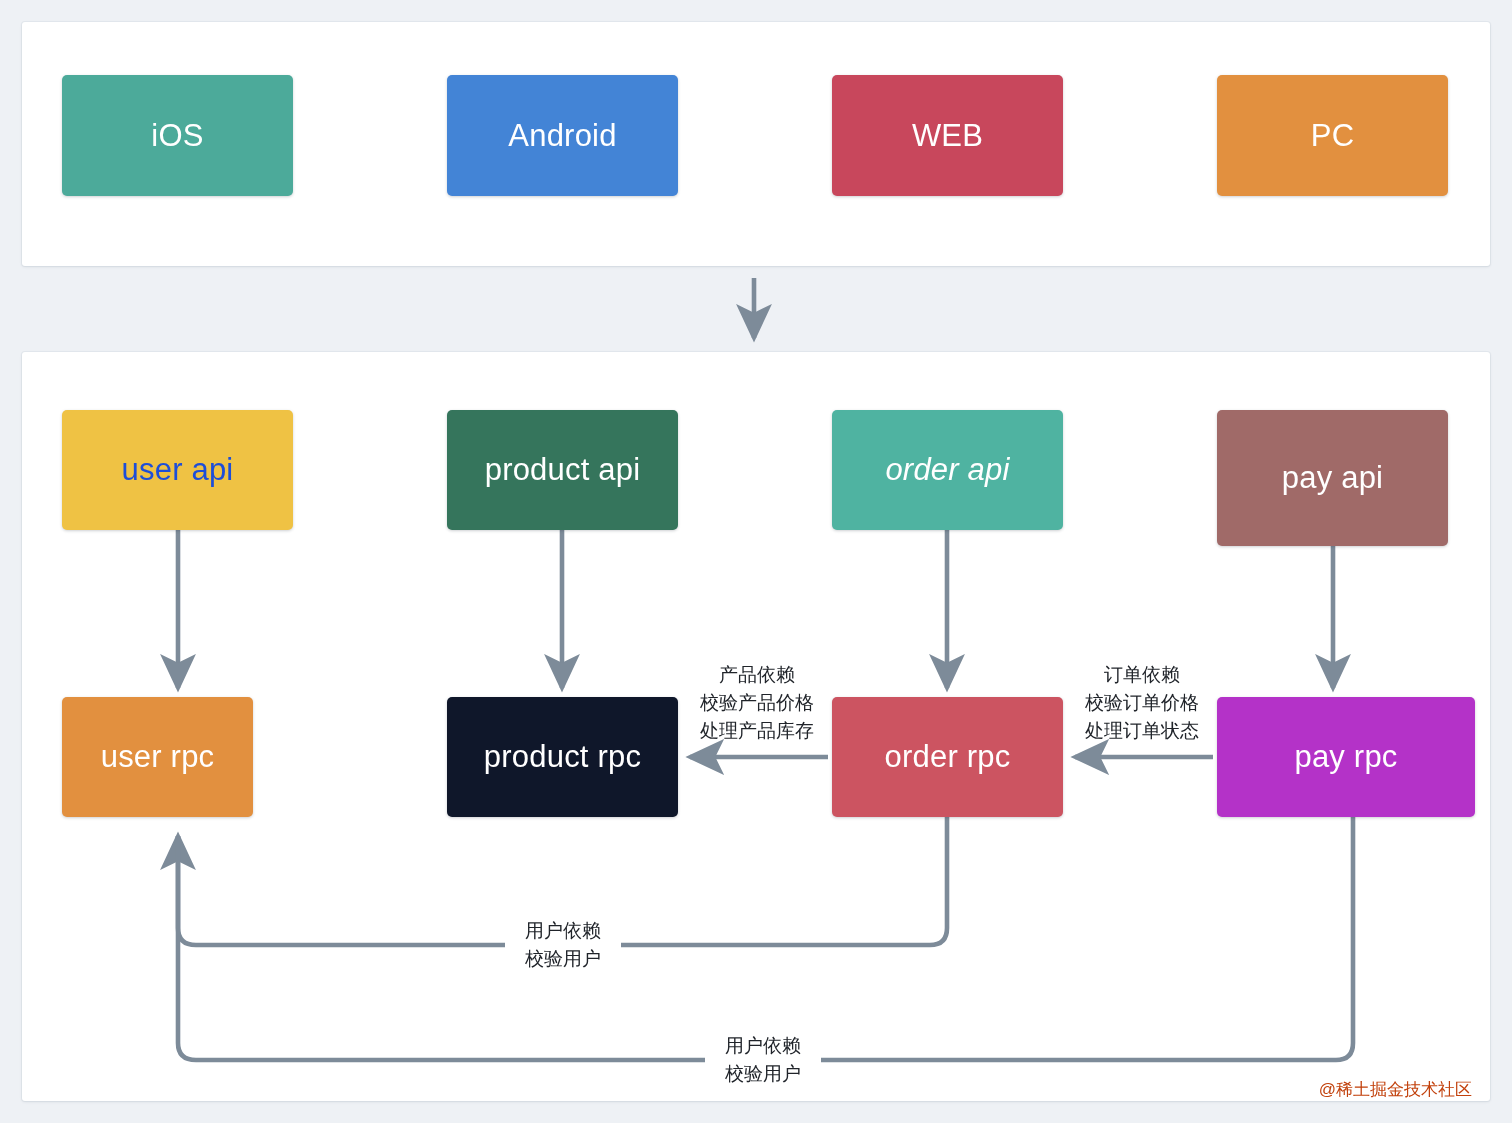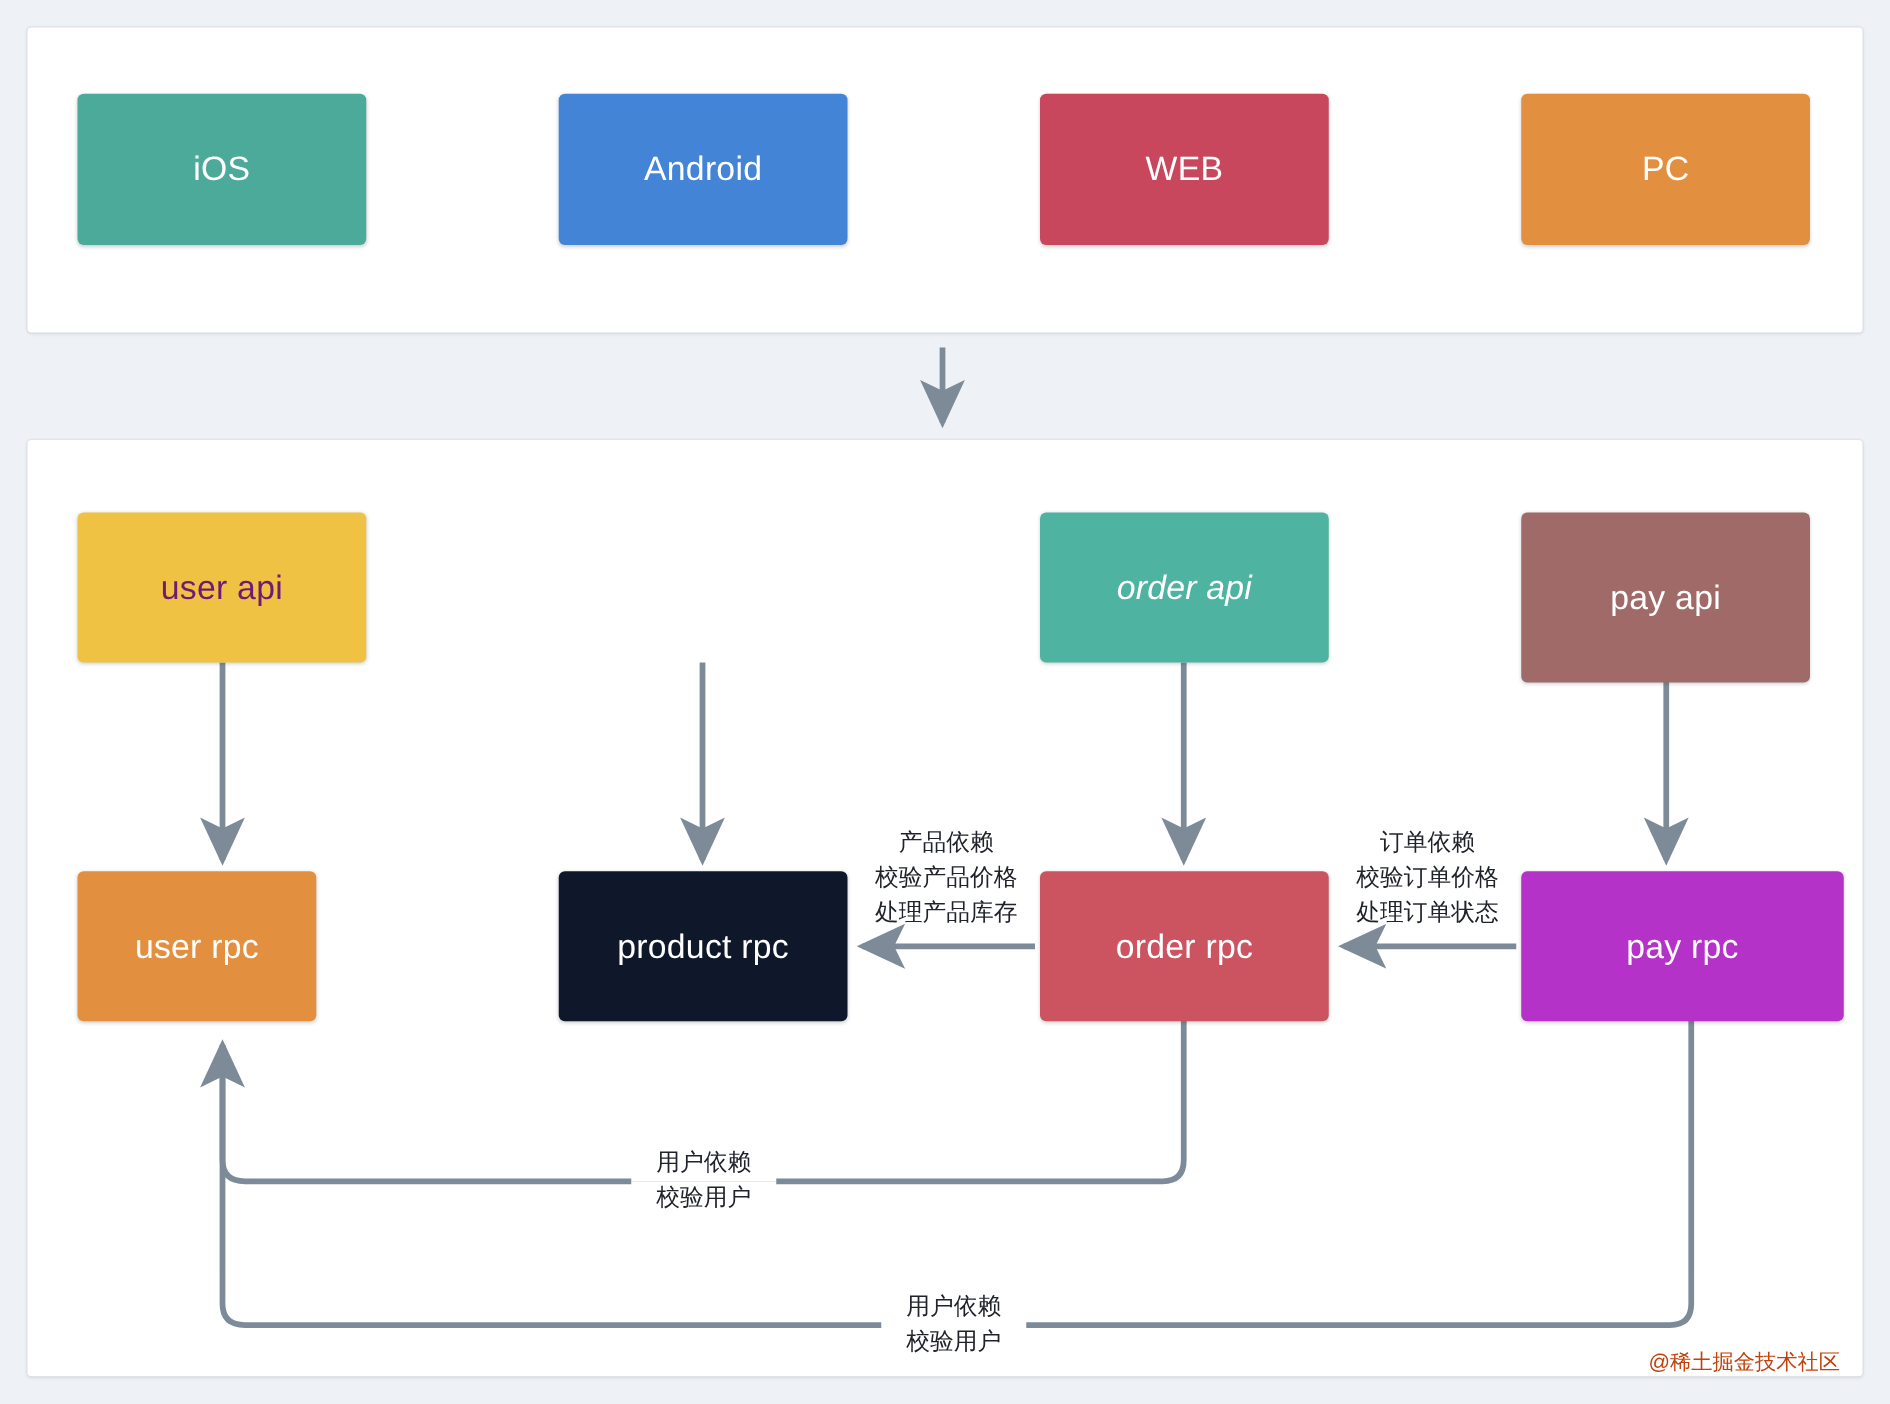--- a/index.html
+++ b/index.html
@@ -37,26 +37,26 @@
     height: 749px;
   }
   .node {
     position: absolute;
     border-radius: 5px;
     display: flex;
     align-items: center;
     justify-content: center;
     box-shadow: 0 1px 3px rgba(30, 40, 55, 0.22);
     color: #ffffff;
-    font-size: 27px;
+    font-size: 31px;
     font-weight: 400;
     letter-spacing: 0.2px;
     user-select: none;
   }
-  .node.dark-label { color: #701a75; }
+  .node.dark-label { color: #1d4ed8; }
 
   svg#wires {
     position: absolute;
     left: 0;
     top: 0;
     width: 1512px;
     height: 1123px;
     pointer-events: none;
   }
   .edge-label {
@@ -121,20 +121,23 @@
   <div class="node" style="left:832px; top:75px; width:231px; height:121px; background:#c8475c;">
     <span>WEB</span>
   </div>
   <div class="node" style="left:1217px; top:75px; width:231px; height:121px; background:#e2903f;">
     <span>PC</span>
   </div>
 
   <div class="node dark-label" style="left:62px; top:410px; width:231px; height:120px; background:#efc244;">
     <span>user api</span>
   </div>
+  <div class="node" style="left:447px; top:410px; width:231px; height:120px; background:#35755c;">
+    <span>product api</span>
+  </div>
   <div class="node" style="left:832px; top:410px; width:231px; height:120px; background:#4fb3a1;font-style:italic;">
     <span>order api</span>
   </div>
   <div class="node" style="left:1217px; top:410px; width:231px; height:136px; background:#a06a68;">
     <span>pay api</span>
   </div>
 
   <div class="node" style="left:62px; top:697px; width:191px; height:120px; background:#e2903f;">
     <span>user rpc</span>
   </div>

